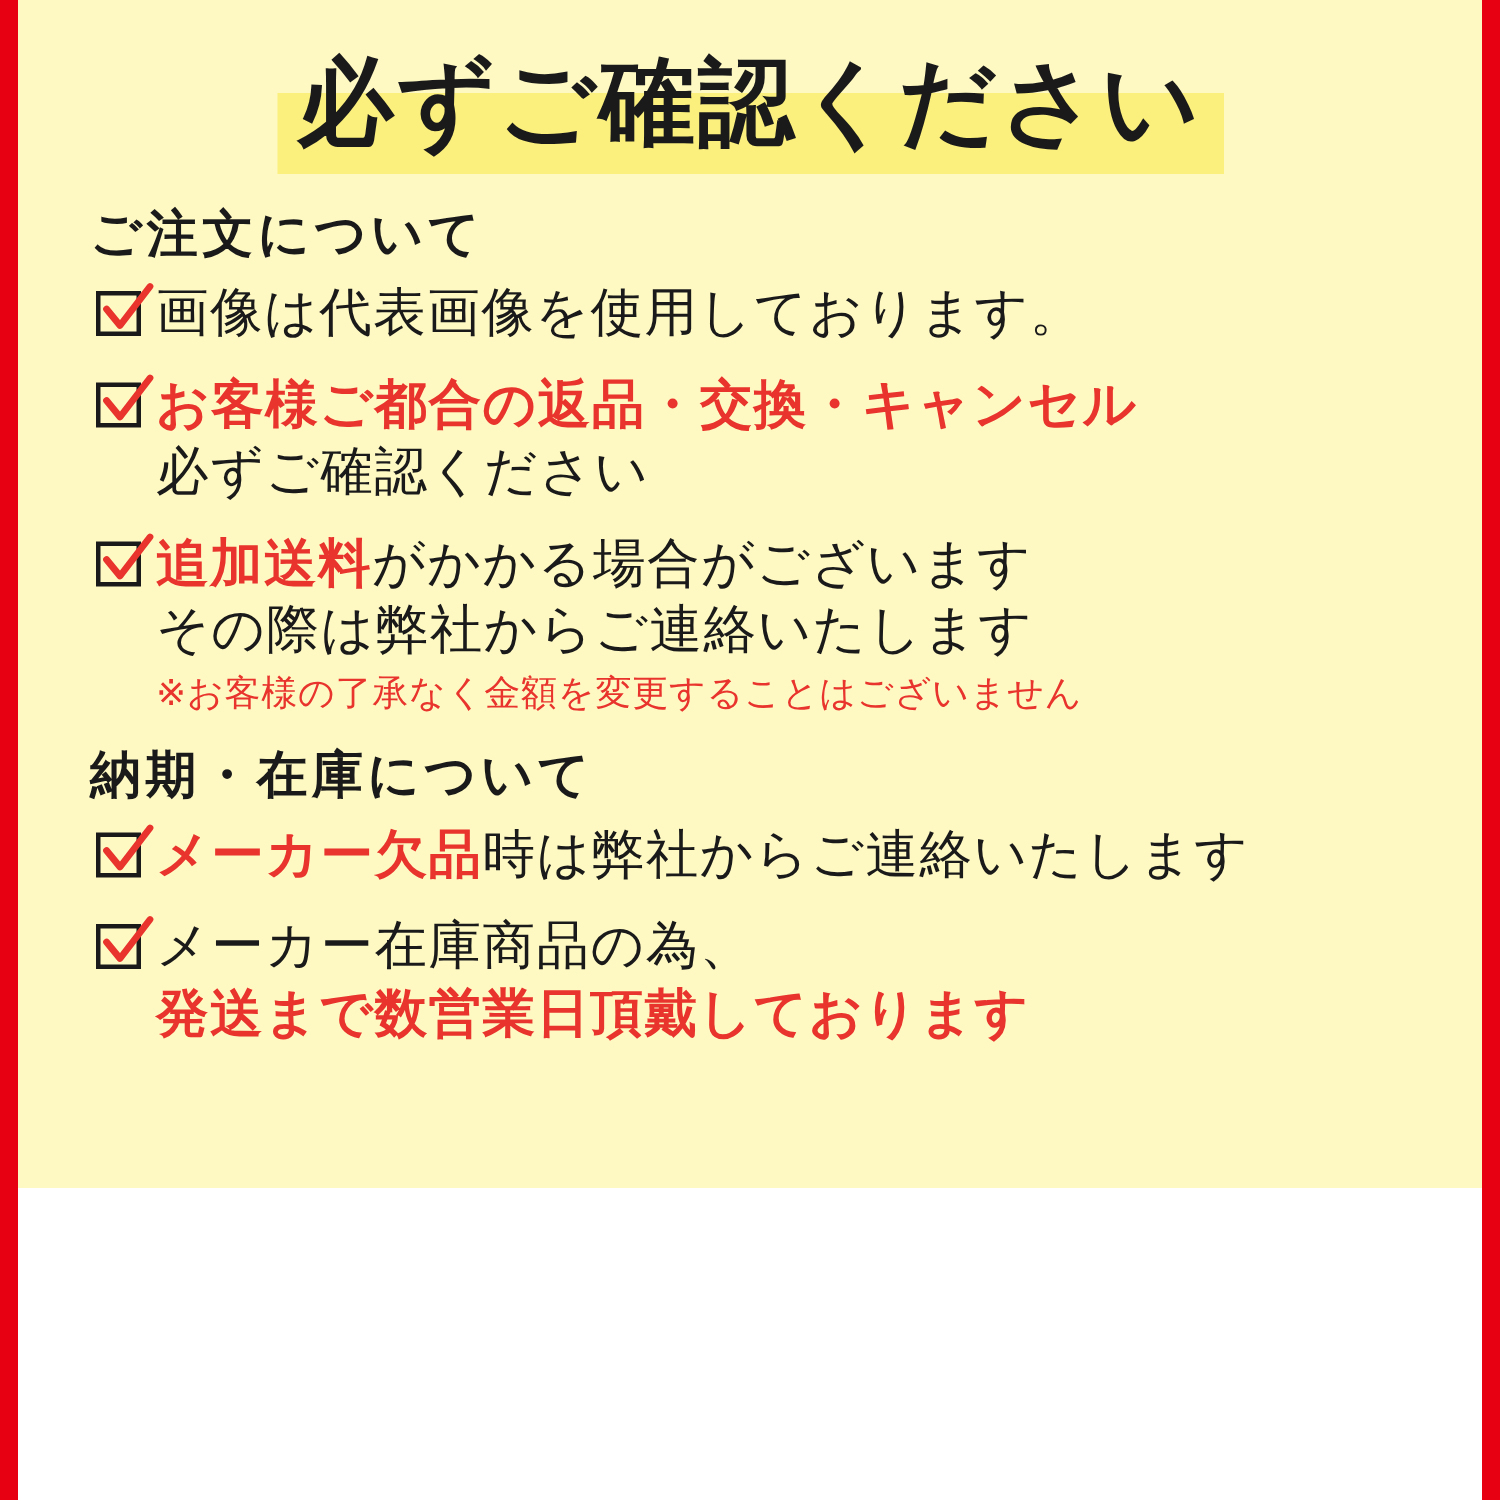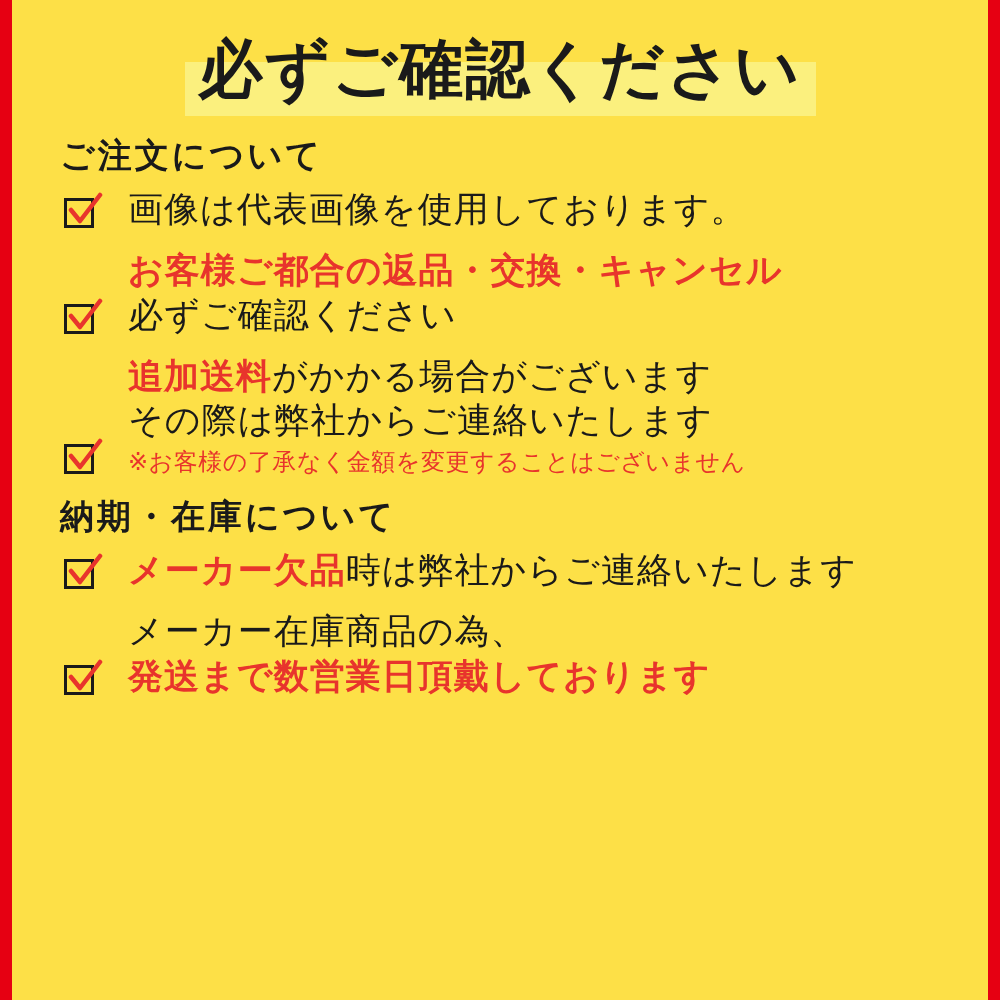--- a/index.html
+++ b/index.html
@@ -9,23 +9,23 @@
   body {
     width: 1000px;
     height: 1000px;
     background: #ffffff;
     font-family: "Liberation Sans", sans-serif;
     overflow: hidden;
   }
   .page {
     position: relative;
     width: 1000px;
-    height: 1000px;
+    height: 792px;
     box-sizing: border-box;
-    background: #fde047;
+    background: #fef9c3;
   }
   
   .edge {
     position: absolute;
     top: 0;
     width: 12px;
     height: 1000px;
     background: #e60012;
   }
   .edge-left { left: 0; }
@@ -80,23 +80,22 @@
     color: #1a1a1a;
     letter-spacing: 3px;
     margin: 6px 0 8px 18px;
   }
   .section-head.second {
   }
 
   
   .item {
     display: flex;
-    align-items: flex-end;
+    align-items: flex-start;
     margin: 4px 0 16px 22px;
-    gap: 24px;
   }
   .check {
     flex: 0 0 auto;
     width: 34px;
     height: 34px;
     margin-top: 7px;
     margin-right: 6px;
     position: relative;
   }
   .check .box {

